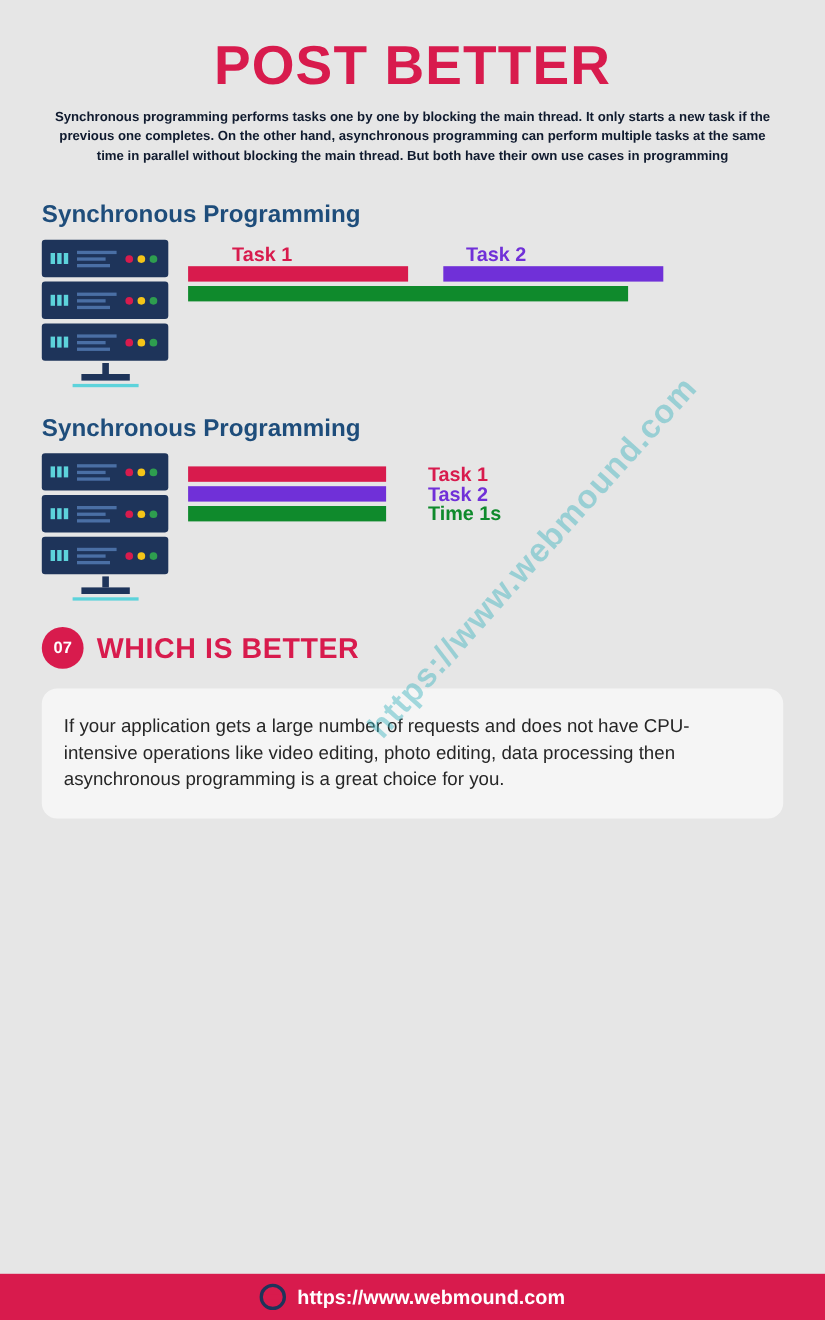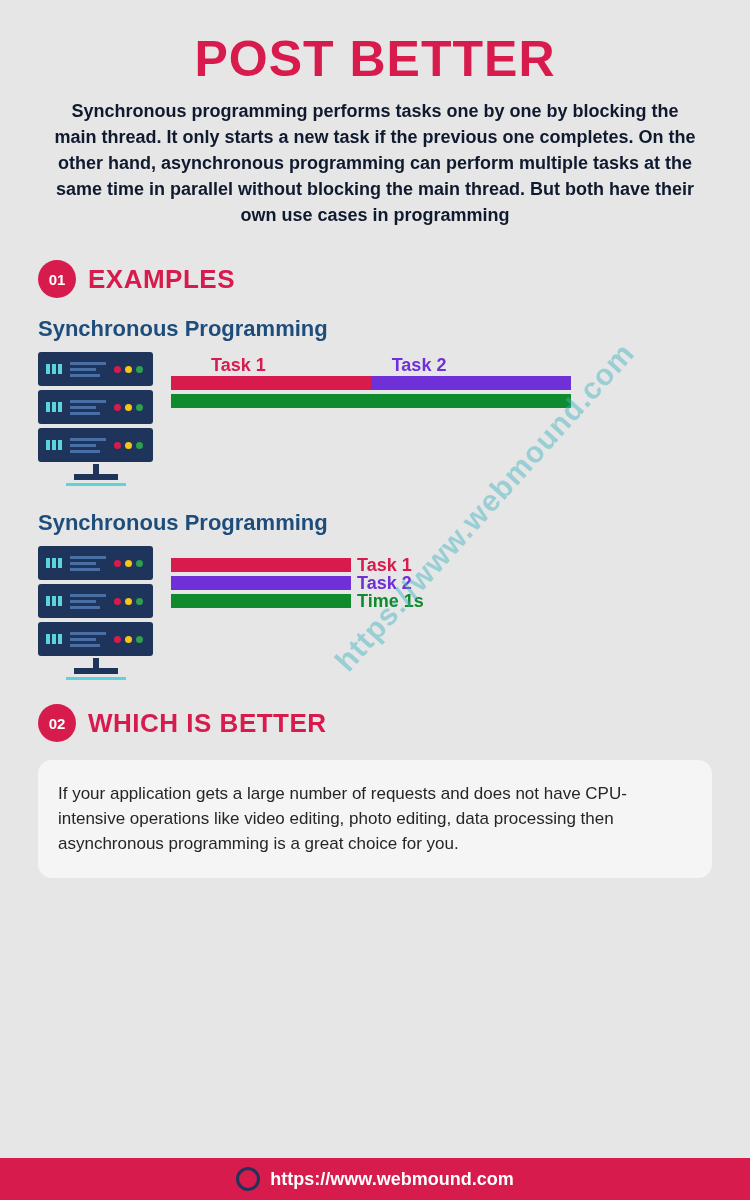--- a/index.html
+++ b/index.html
@@ -15,21 +15,21 @@
 .title {
   text-align: center;
   font-size: 50px;
   font-weight: 800;
   color: #d81b4d;
   letter-spacing: 1px;
   margin-bottom: 10px;
 }
 .summary {
   text-align: center;
-  font-size: 18px;
+  font-size: 12px;
   font-weight: 700;
   color: #0f1a2e;
   line-height: 1.45;
   margin-bottom: 32px;
   padding: 0 10px;
 }
 .section-header {
   display: flex;
   align-items: center;
   gap: 12px;
@@ -75,21 +75,21 @@
 .server .dots { position:absolute; right:10px; display:flex; gap:4px;}
 .dot { width:7px; height:7px; border-radius:50%; }
 .dr{background:#d81b4d;} .dy{background:#f5c518;} .dg{background:#2e9e4f;}
 .stand {
   width:115px; height:18px; position:relative; margin-top:2px;
 }
 .stand::before { content:""; position:absolute; left:50%; top:0; transform:translateX(-50%); width:6px; height:10px; background:#1e345a;}
 .stand::after { content:""; position:absolute; left:50%; top:10px; transform:translateX(-50%); width:44px; height:6px; background:#1e345a;}
 .stand .foot {position:absolute; bottom:-4px; left:50%; transform:translateX(-50%); width:60px; height:3px; background:#5dd3db;}
 .bars-area { flex:1; padding-top:4px; position:relative;}
-.bar-row { display:flex; align-items:center; height:18px; }
+.bar-row { display:flex; align-items:center; height:18px;gap:32px; }
 .bar { height:14px; }
 .lbl { font-weight:700; font-size:18px; margin:0 6px; }
 .red-b{background:#d81b4d;} .purple-b{background:#7030d8;} .green-b{background:#0f8a2c;}
 .box-row { display:flex; gap:20px; }
 .box {
   flex:1; background:#f5f5f5; border-radius:14px; padding:22px 20px;
   font-size:17px; color:#262626; line-height:1.45;
 }
 .watermark {
   position:absolute; left:270px; top:490px; transform: rotate(-48deg);
@@ -107,24 +107,20 @@
 .logo-icon::before{content:""; position:absolute; inset:0; border:3px solid #1e345a; border-radius:50%;}
 .logo-icon::after{content:""; position:absolute; left:4px; right:4px; top:10px; height:4px; background:#d81b4d;}
 </style>
 </head>
 <body>
 
 <div class="container">
   <h1 class="title">POST BETTER</h1>
   <p class="summary">Synchronous programming performs tasks one by one by blocking the main thread. It only starts a new task if the previous one completes. On the other hand, asynchronous programming can perform multiple tasks at the same time in parallel without blocking the main thread. But both have their own use cases in programming</p>
 
-  <div class="section-header">
-    <div class="badge">01</div>
-    <div class="section-title">EXAMPLES</div>
-  </div>
 
   <div class="diagram-block">
     <div class="subheading">Synchronous Programming</div>
     <div class="diagram">
       <div>
         <div class="servers">
           <div class="server">
               <span class="line l1"></span>
               <span class="line l2"></span>
               <span class="line l3"></span>
@@ -226,21 +222,21 @@
         </div>
         <div class="bar-row">
           <div class="bar green-b" style="width:180px;"></div>
           <span class="lbl" style="color:#0f8a2c;">Time 1s</span>
         </div>
       </div>
     </div>
   </div>
 
   <div class="section-header">
-    <div class="badge">02</div>
+    <div class="badge">07</div>
     <div class="section-title">WHICH IS BETTER</div>
   </div>
 
   <div class="box-row">
     <div class="box">If your application gets a large number of requests and does not have CPU-intensive operations like video editing, photo editing, data processing then asynchronous programming is a great choice for you.</div>
   </div>
 </div>
 
 <div class="watermark">https://www.webmound.com</div>
 

